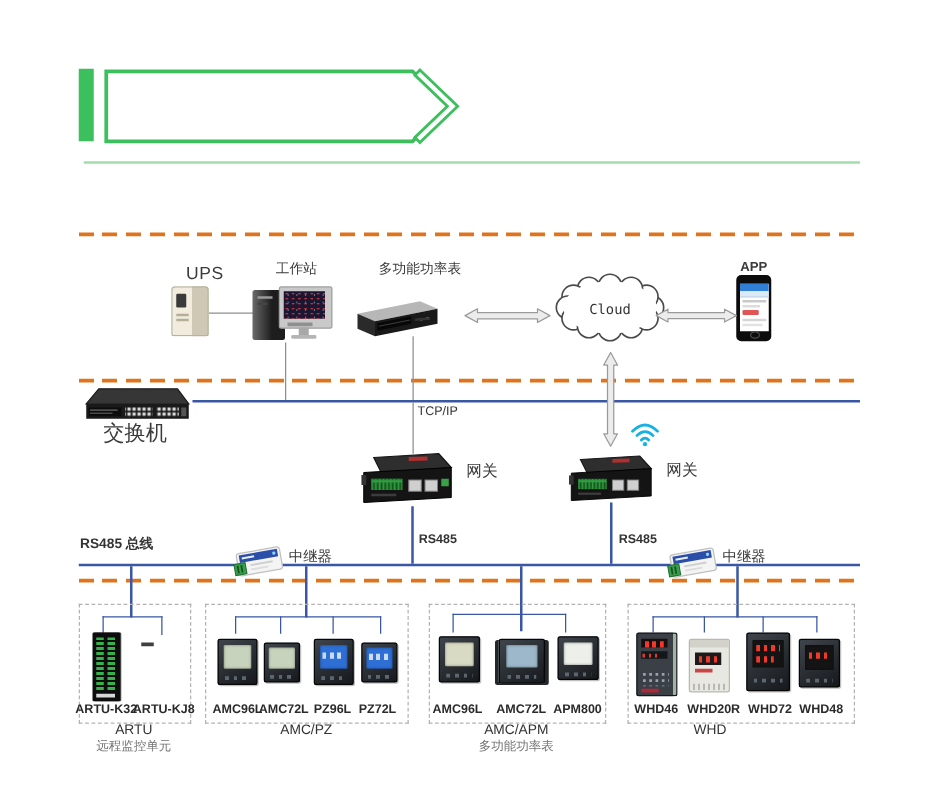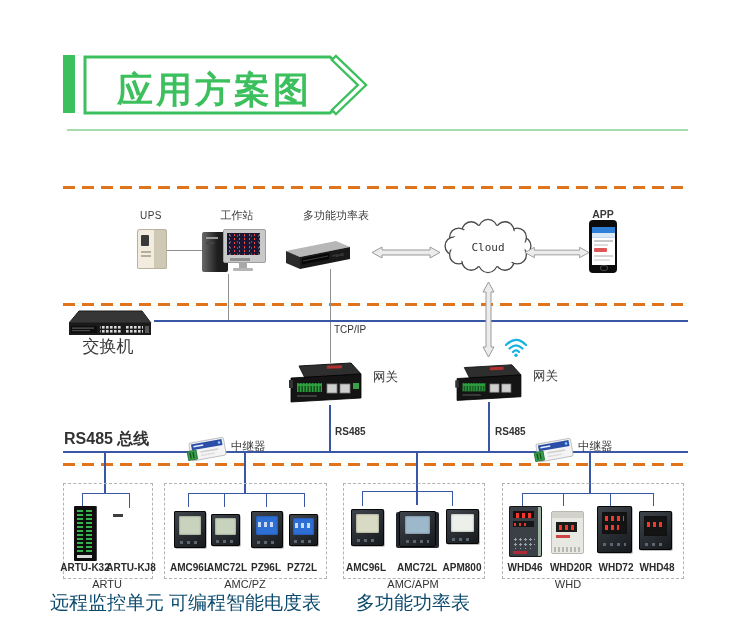--- a/index.html
+++ b/index.html
@@ -11,21 +11,21 @@
   .ctr{transform:translateX(-50%);}
   
   .dash-orange{position:absolute;left:63px;width:625px;height:3px;
     background:repeating-linear-gradient(90deg,#e0741c 0 12px,transparent 12px 19px);}
   .blue{background:#3a57a5;}
   .grayline{background:#8f8f8f;}
   
   .gbox{position:absolute;border:1px dashed #b3b3b3;background:transparent;}
   .devlbl{position:absolute;font-size:10px;font-weight:700;color:#2b2b2b;top:562px;}
   .series{position:absolute;font-size:11px;color:#333;top:578px;}
-  .caption{position:absolute;font-size:19px;color:#0c4a6e;top:590px;}
+  .caption{position:absolute;font-size:10px;color:#737373;top:590px;}
   
   .meter{position:absolute;background:linear-gradient(145deg,#40464d,#15181b);
          border-radius:2px;box-shadow:inset 0 0 0 1px #060606, 1px 1px 0 rgba(0,0,0,.25);}
   .mscreen{position:absolute;left:15%;top:13%;width:70%;height:52%;border-radius:1px;
            box-shadow:inset 0 0 2px rgba(0,0,0,.5);}
   .mbtns{position:absolute;left:18%;bottom:10%;width:64%;height:3px;
          background:repeating-linear-gradient(90deg,#5b6670 0 3px,transparent 3px 7px);}
   .scr-green{background:#c8d3bd;}
   .scr-beige{background:#d9dac4;}
   .scr-blue{background:#2e6fd6;}
@@ -41,21 +41,20 @@
 <body>
 
 <div id="canvas">
 
   <div class="abs" style="left:63px;top:55px;width:12px;height:58px;background:#3cc05e;"></div>
   <svg class="abs" style="left:82px;top:53px;" width="294" height="64" viewBox="0 0 294 64">
     <polygon points="3,4 248,4 277,32 248,60 3,60" fill="#ffffff" stroke="#3cc05e" stroke-width="3"></polygon>
     <polyline points="254,7 280,32 254,57" fill="none" stroke="#3cc05e" stroke-width="8" stroke-linecap="square"></polyline>
     <polyline points="254,7 280,32 254,57" fill="none" stroke="#ffffff" stroke-width="3.5" stroke-linecap="square"></polyline>
   </svg>
-  <div class="lbl" style="left:117px;top:68px;font-size:36px;font-weight:bold;color:#3cc05e;letter-spacing:3px;">应用方案图</div>
 
   <div class="abs" style="left:67px;top:129px;width:621px;height:2px;background:#a4dcae;"></div>
 
   <div class="dash-orange" style="top:186px;"></div>
   <div class="dash-orange" style="top:303px;"></div>
   <div class="dash-orange" style="top:463px;"></div>
 
   <div class="abs blue" style="left:154px;top:320px;width:534px;height:2px;"></div>
   <div class="abs blue" style="left:63px;top:451px;width:625px;height:2px;"></div>
 
@@ -85,21 +84,21 @@
   <div class="abs blue" style="left:362px;top:491px;width:91px;height:1px;"></div>
   <div class="abs blue" style="left:362px;top:491px;width:1px;height:15px;"></div>
   <div class="abs blue" style="left:452px;top:491px;width:1px;height:15px;"></div>
 
   <div class="abs blue" style="left:522px;top:493px;width:132px;height:1px;"></div>
   <div class="abs blue" style="left:522px;top:493px;width:1px;height:13px;"></div>
   <div class="abs blue" style="left:563px;top:493px;width:1px;height:13px;"></div>
   <div class="abs blue" style="left:610px;top:493px;width:1px;height:13px;"></div>
   <div class="abs blue" style="left:653px;top:493px;width:1px;height:13px;"></div>
 
-  <div class="lbl ctr" style="left:151px;top:210px;font-size:10px;letter-spacing:.5px;text-align:center;">UPS</div>
+  <div class="lbl ctr" style="left:164px;top:210px;font-size:14px;letter-spacing:.5px;text-align:center;">UPS</div>
   <div class="abs" style="left:137px;top:229px;width:30px;height:40px;border-radius:3px 3px 2px 2px;
               background:linear-gradient(90deg,#f1ecdd 0 55%,#cfc8b4 55%);box-shadow:inset 0 0 0 1px #b9b2a0;">
     <div class="abs" style="left:4px;top:6px;width:8px;height:11px;background:#3a3a3a;border-radius:1px;"></div>
     <div class="abs" style="left:4px;top:22px;width:10px;height:2px;background:#b5ae9a;"></div>
     <div class="abs" style="left:4px;top:26px;width:10px;height:2px;background:#b5ae9a;"></div>
   </div>
 
   <div class="lbl ctr" style="left:237px;top:209px;font-size:11px;">工作站</div>
   <div class="abs" style="left:202px;top:229px;width:62px;height:45px;">
     <div class="abs" style="left:0;top:3px;width:26px;height:40px;background:linear-gradient(90deg,#6a6a6a,#1d1d1d 60%);border-radius:2px;">
@@ -224,21 +223,21 @@
     <rect x="8" y="22" width="25" height="9" fill="url(#teeth)"></rect>
     <rect x="38" y="23" width="10" height="9" fill="#cfcfcf" stroke="#7e7e7e" stroke-width="0.8"></rect>
     <rect x="51" y="23" width="10" height="9" fill="#cfcfcf" stroke="#7e7e7e" stroke-width="0.8"></rect>
     <rect x="8" y="34" width="20" height="2" fill="#3c3c3c"></rect>
     <rect x="0" y="19" width="4" height="8" fill="#333"></rect>
   </svg>
   <div class="lbl" style="left:533px;top:369px;font-size:12.5px;">网关</div>
 
   <div class="lbl" style="left:335px;top:426px;font-size:10px;font-weight:600;color:#333;">RS485</div>
   <div class="lbl" style="left:495px;top:426px;font-size:10px;font-weight:600;color:#333;">RS485</div>
-  <div class="lbl" style="left:64px;top:429px;font-size:16px;font-weight:600;color:#333;">RS485 总线</div>
+  <div class="lbl" style="left:64px;top:429px;font-size:11px;font-weight:600;color:#333;">RS485 总线</div>
 
   <svg class="abs" style="left:186px;top:433px;" width="44" height="32" viewBox="0 0 44 32">
     <g transform="rotate(-10 22 16)">
       <rect x="4" y="7" width="35" height="18" rx="2" fill="#f4f4f4" stroke="#c0c0c0"></rect>
       <rect x="6" y="8.5" width="31" height="6" fill="#2b4fa8"></rect>
       <rect x="8" y="10.5" width="10" height="1.6" fill="#e8eefc"></rect>
       <rect x="1" y="15" width="9" height="9" fill="#38a04c" stroke="#1f6b30" stroke-width="0.8"></rect>
       <rect x="3" y="16.5" width="1.4" height="6" fill="#17521f"></rect>
       <rect x="6" y="16.5" width="1.4" height="6" fill="#17521f"></rect>
       <rect x="14" y="17" width="18" height="1.5" fill="#cfcfcf"></rect>
@@ -301,21 +300,20 @@
     <div class="mscreen scr-blue">
         <div class="digits"></div>
       </div>
       <div class="mbtns"></div>
   </div>
   <div class="devlbl ctr" style="left:190px;">AMC96L</div>
   <div class="devlbl ctr" style="left:227px;">AMC72L</div>
   <div class="devlbl ctr" style="left:266px;">PZ96L</div>
   <div class="devlbl ctr" style="left:302px;">PZ72L</div>
   <div class="series ctr" style="left:245px;">AMC/PZ</div>
-  <div class="caption ctr" style="left:245px;">可编程智能电度表</div>
 
   <div class="meter" style="left:351px;top:509px;width:33px;height:37px;">
     <div class="mscreen scr-beige"></div>
       <div class="mbtns"></div>
   </div>
   <div class="meter" style="left:399px;top:511px;width:37px;height:36px;box-shadow:inset 0 0 0 1px #060606,-3px 1px 0 #23272c,3px 1px 0 #23272c;">
     <div class="mscreen scr-teal"></div>
       <div class="mbtns"></div>
   </div>
   <div class="meter" style="left:446px;top:509px;width:33px;height:35px;">

